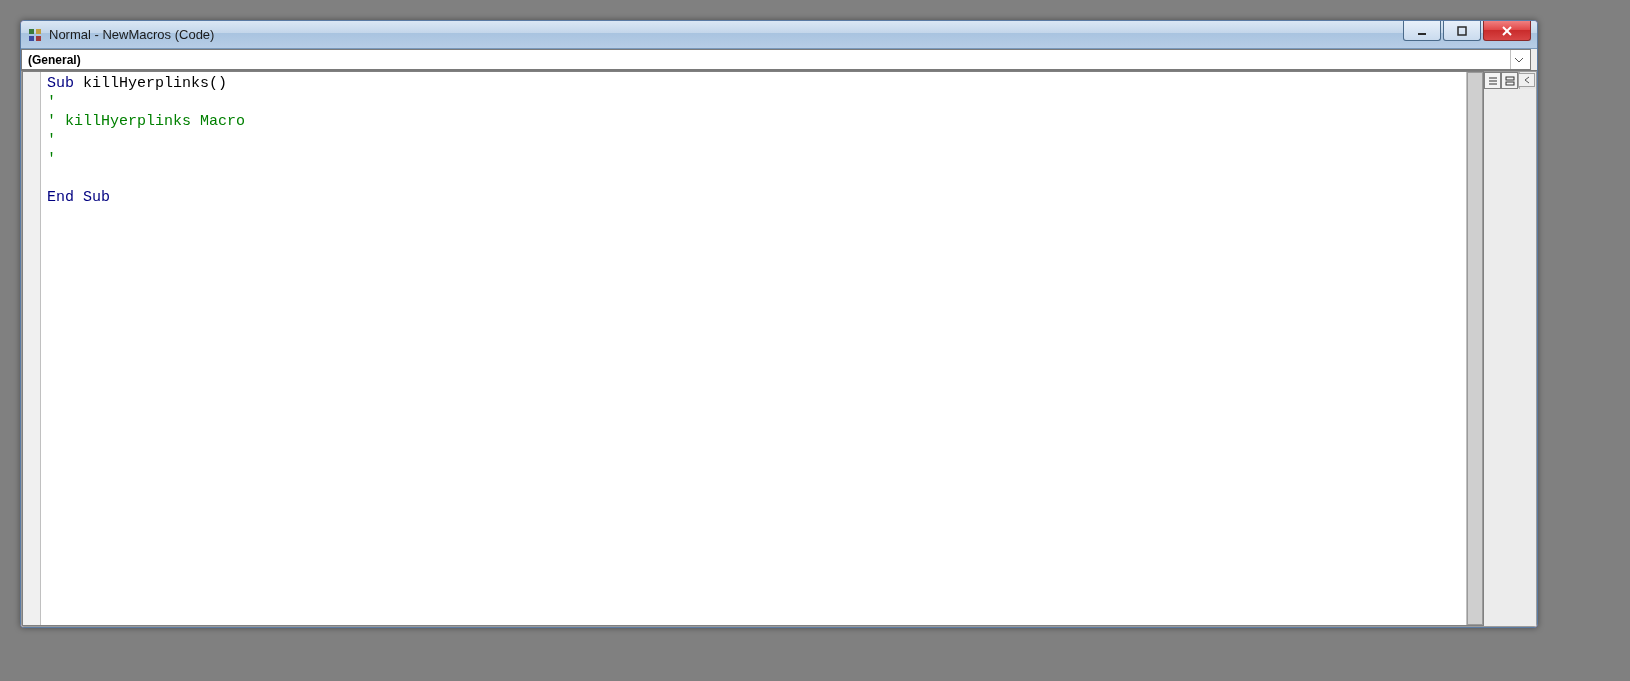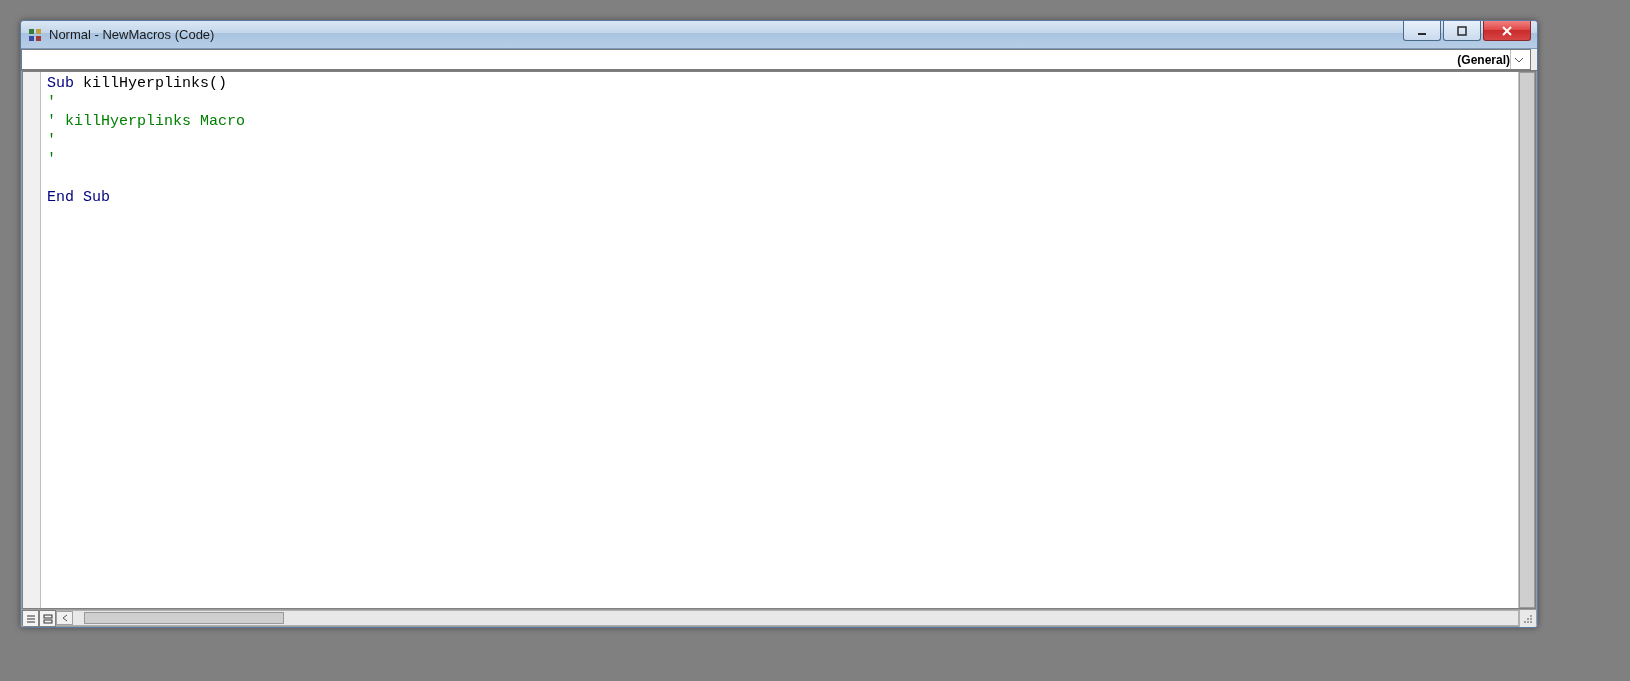--- a/index.html
+++ b/index.html
@@ -78,39 +78,38 @@
   }
   .dropdown {
     flex: 1;
     border: 1px solid #7a7a7a;
     background: #fff;
     display: flex;
     align-items: center;
     padding: 0 4px 0 6px;
     position: relative;
     margin: 0;
-    text-align: right;
   }
   .dropdown:first-child { margin-right: 6px; }
   .dropdown .dd-text {
     flex: 1;
     font-size: 12px;
     color: #000;
   }
   .dropdown .dd-text.bold { font-weight: bold; }
   .dropdown .chev {
     width: 16px; height: 100%;
     display:flex; align-items:center; justify-content:center;
     border-left: 1px solid #c0c0c0;
   }
   
   .client {
     flex: 1;
     display: flex;
-    flex-direction: column;
+    flex-direction: row;
     background: #ececec;
     border: 1px solid #9c9c9c;
     border-top: none;
     margin: 0;
     position: relative;
   }
   .code-container {
     flex: 1;
     display: flex;
     overflow: hidden;

